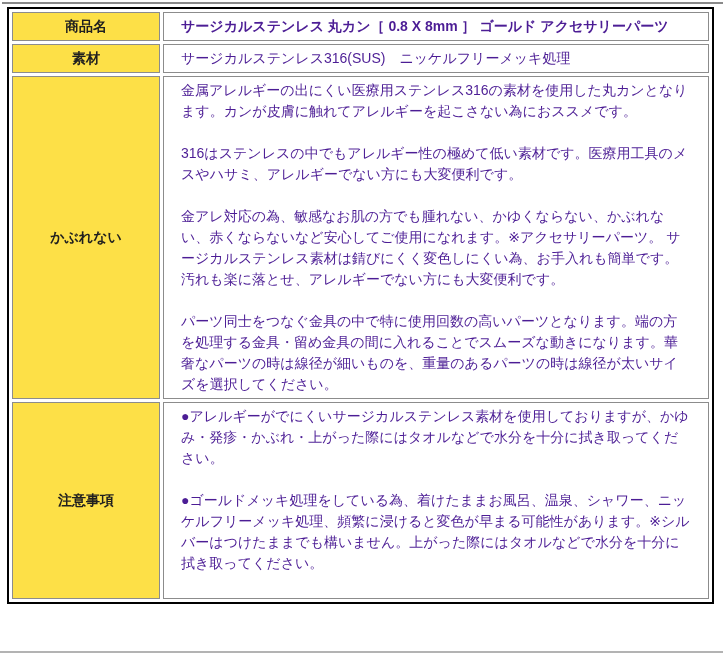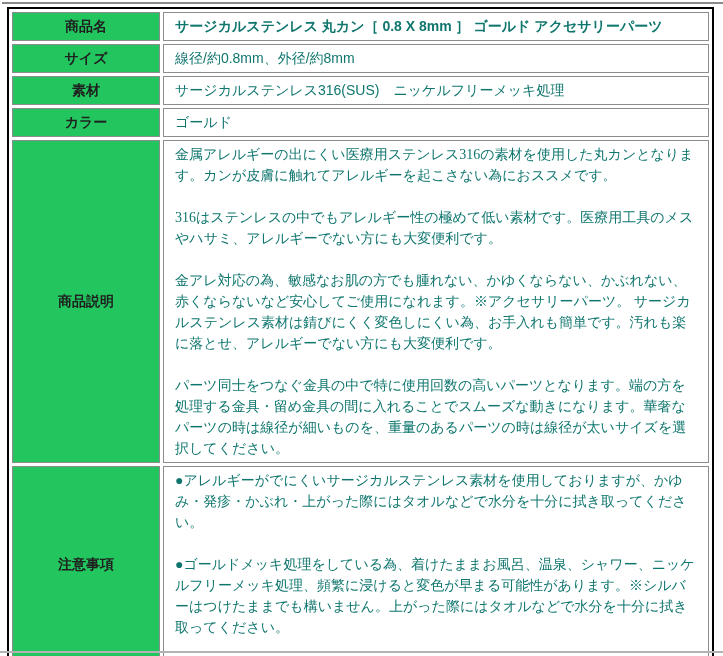--- a/index.html
+++ b/index.html
@@ -38,72 +38,64 @@
     left: 7px;
     width: 707px;
     border: 2px solid #000000;
     border-collapse: separate;
     border-spacing: 3px;
     background: #ffffff;
     table-layout: fixed;
   }
   table.spec th {
     width: 138px;
-    background: #22c55e;
+    background: #fde047;
     border: 1px solid #8c8c8c;
     font-size: 14px;
     font-weight: bold;
     text-align: center;
     vertical-align: middle;
     padding: 3px 4px;
     color: #1f1f1f;
   }
   table.spec td {
     border: 1px solid #8c8c8c;
     font-size: 14px;
     line-height: 21px;
     text-align: left;
     vertical-align: middle;
-    padding: 3px 11px;
-    color: #0f766e;
+    padding: 3px 17px;
+    color: #4c1d95;
     word-break: break-all;
   }
   td.single { height: 21px; }
   td.bold { font-weight: bold; }
   td.multi { vertical-align: top; padding-top: 2px; padding-bottom: 2px; }
-  td.multi p { margin: 0 0 21px 0; font-family: Liberation Serif, serif; }
+  td.multi p { margin: 0 0 21px 0; }
   td.multi p.last { margin-bottom: 0; }
   td.notes p.last { margin-bottom: 21px; }
 </style>
 </head>
 <body>
 
 <div class="page">
   <div class="top-rule"></div>
 
   <table class="spec">
     <tbody>
         <tr>
       <th>商品名</th>
       <td class="single bold">サージカルステンレス 丸カン［ 0.8 X 8mm ］ ゴールド アクセサリーパーツ</td>
     </tr>
     <tr>
-      <th>サイズ</th>
-      <td class="single">線径/約0.8mm、外径/約8mm</td>
-    </tr>
-    <tr>
       <th>素材</th>
       <td class="single">サージカルステンレス316(SUS)　ニッケルフリーメッキ処理</td>
     </tr>
     <tr>
-      <th>カラー</th>
-      <td class="single">ゴールド</td>
-    </tr>
-    <tr>
-      <th>商品説明</th>
+      <th>かぶれない</th>
       <td class="multi">
         <p>金属アレルギーの出にくい医療用ステンレス316の素材を使用した丸カンとなります。カンが皮膚に触れてアレルギーを起こさない為におススメです。</p>
         <p>316はステンレスの中でもアレルギー性の極めて低い素材です。医療用工具のメスやハサミ、アレルギーでない方にも大変便利です。</p>
         <p>金アレ対応の為、敏感なお肌の方でも腫れない、かゆくならない、かぶれない、赤くならないなど安心してご使用になれます。※アクセサリーパーツ。 サージカルステンレス素材は錆びにくく変色しにくい為、お手入れも簡単です。汚れも楽に落とせ、アレルギーでない方にも大変便利です。</p>
         <p class="last">パーツ同士をつなぐ金具の中で特に使用回数の高いパーツとなります。端の方を処理する金具・留め金具の間に入れることでスムーズな動きになります。華奢なパーツの時は線径が細いものを、重量のあるパーツの時は線径が太いサイズを選択してください。</p>
       </td>
     </tr>
     <tr>
       <th>注意事項</th>
       <td class="multi notes">

